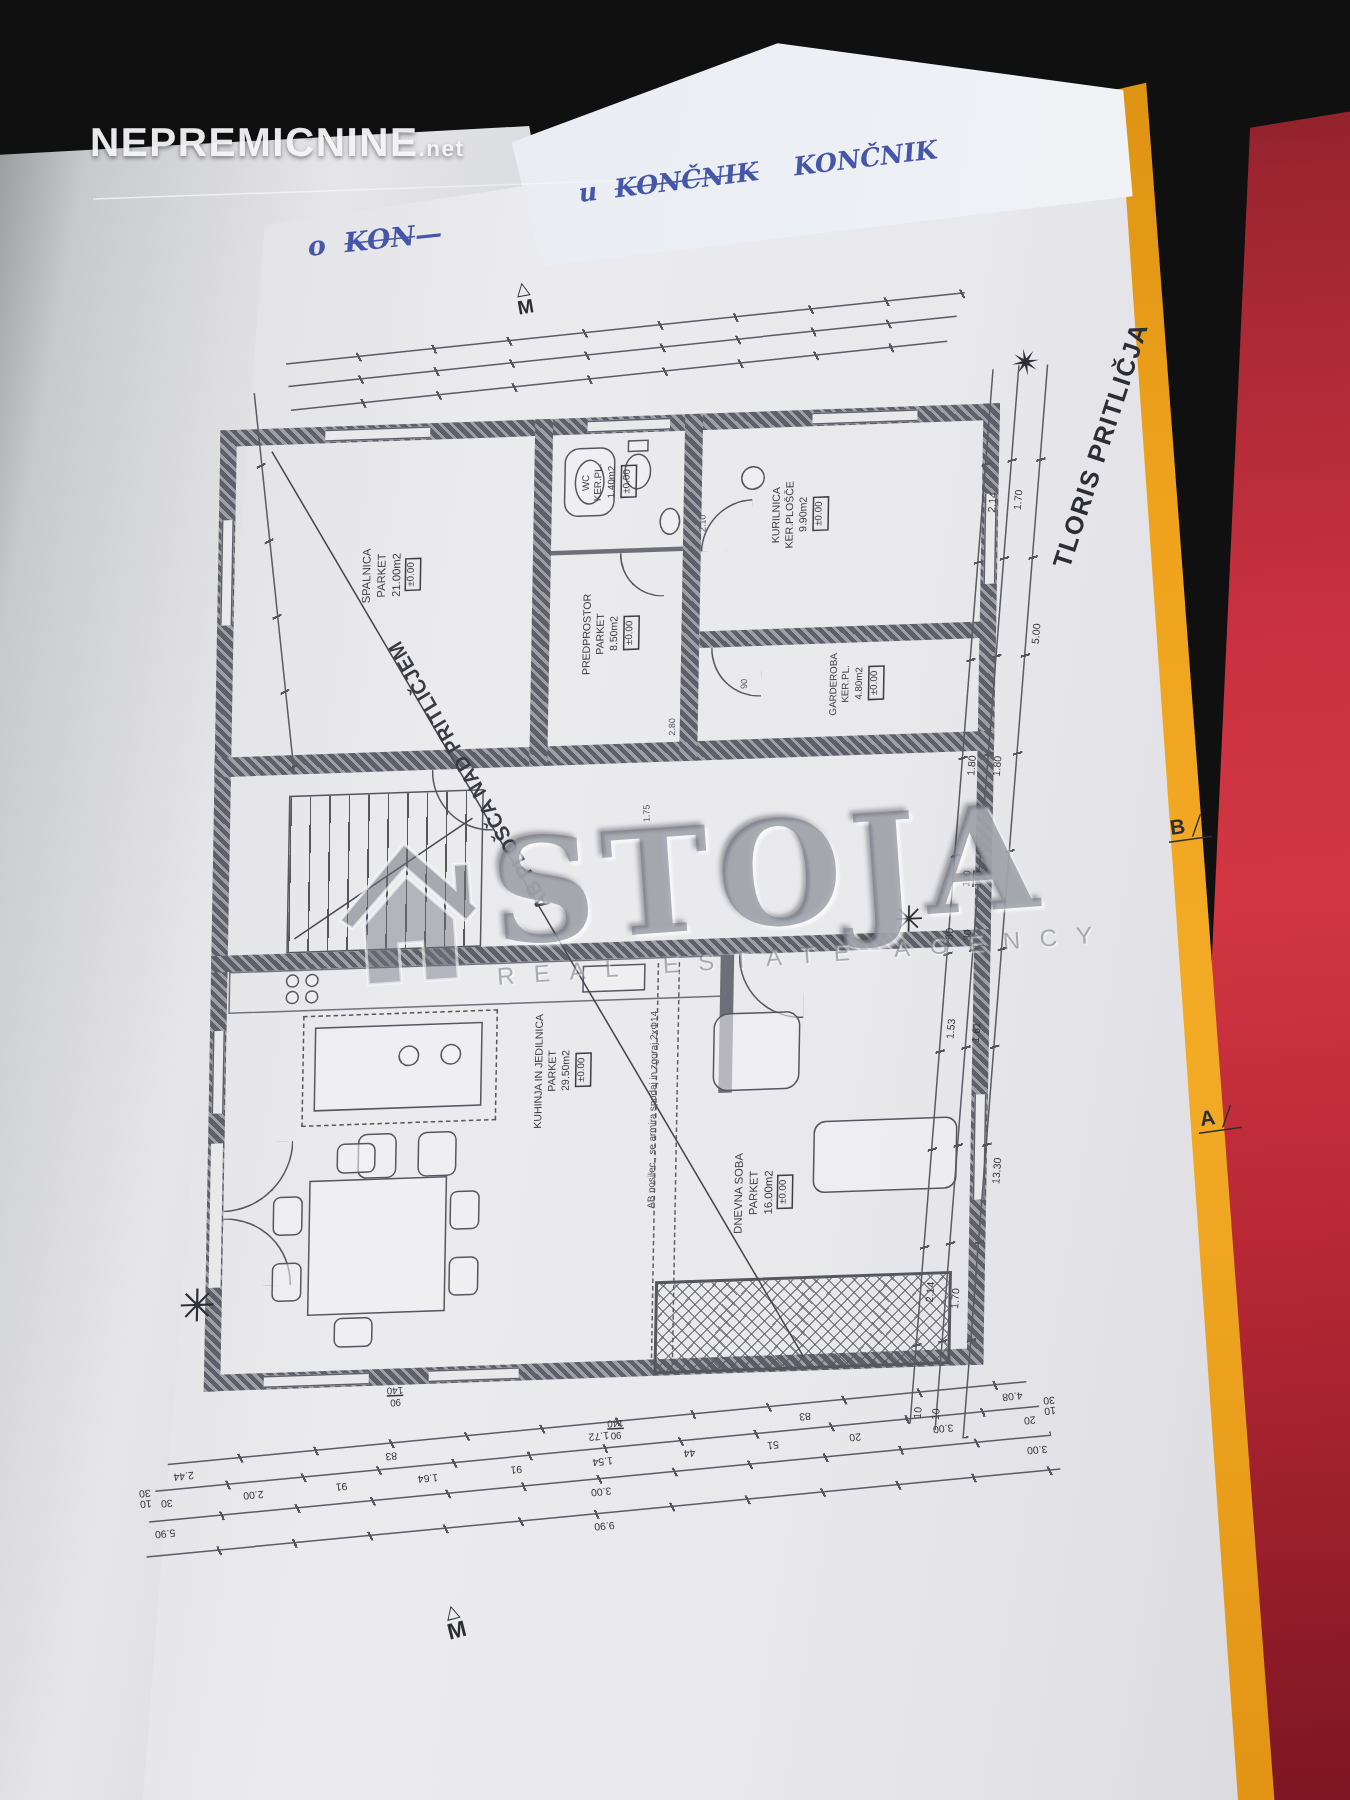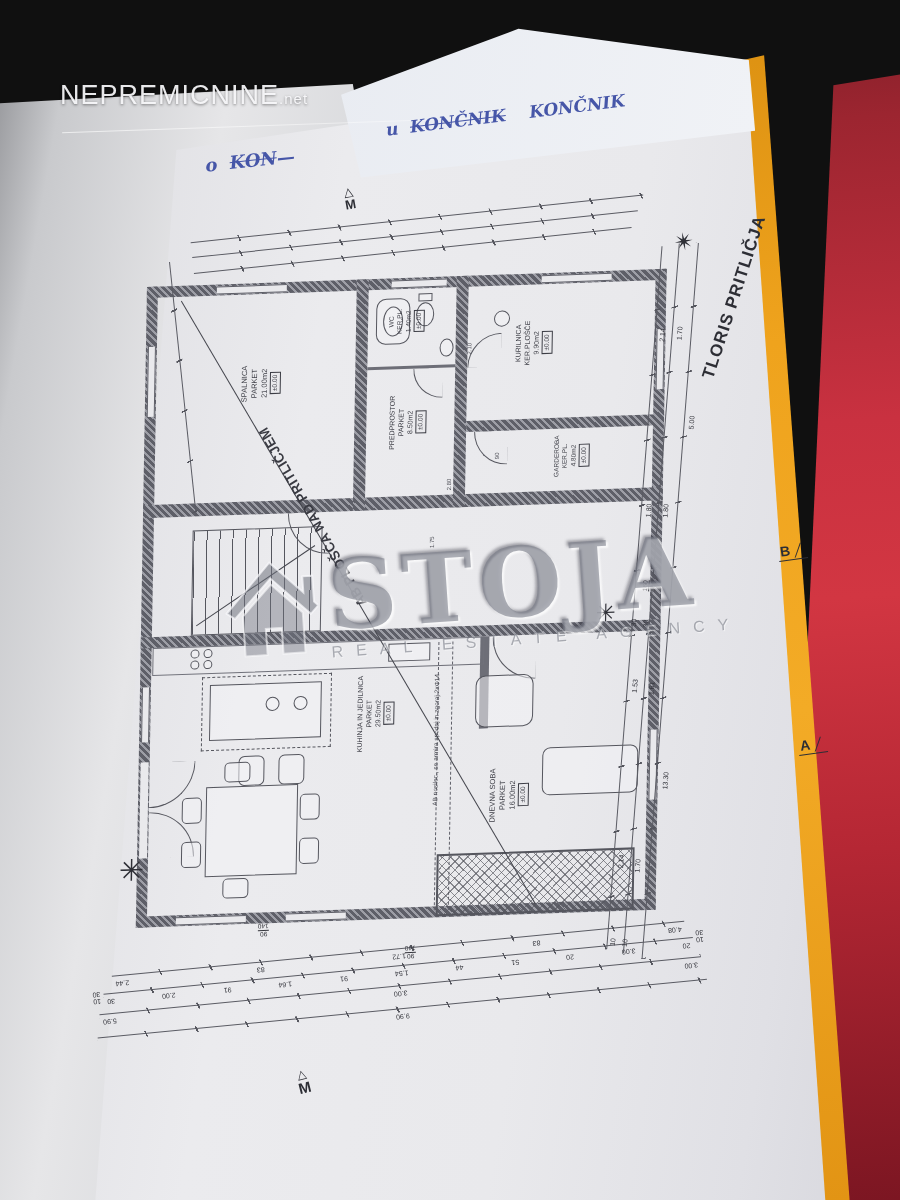--- a/index.html
+++ b/index.html
@@ -12,21 +12,21 @@
   .orange-cover{clip-path:polygon(77.3% 5.9%,84.9% 4.6%,94.4% 100%,82.2% 100%);
     background:linear-gradient(178deg,#d98e10 0%,#efa31d 30%,#f3ab26 60%,#e29414 100%);}
   .left-pages{clip-path:polygon(0 8.6%,39.2% 7%,40.8% 13.8%,21% 100%,0 100%);
     background:linear-gradient(100deg,#8f9094 0%,#c9cacd 7%,#e6e6e8 22%,#d8d9dc 38%,#ececee 55%,#dcdde0 72%,#c6c7cb 88%,#d8d9dc 100%);}
   .plan-page{clip-path:polygon(19.6% 12.5%,82.9% 5.4%,91.7% 100%,10.6% 100%);
     background:linear-gradient(99deg,#b4b4b9 0%,#dfdfe3 9%,#ebebee 34%,#e9e9ec 62%,#e0e0e5 85%,#d6d6dc 100%);}
   .hw-sheet{clip-path:polygon(37.9% 7.9%,57.6% 2.4%,83.2% 5%,83.9% 10.9%,40.1% 14.8%);
     background:linear-gradient(100deg,#cfd3da 0%,#e9ecf2 30%,#f0f2f6 70%,#e2e5ec 100%);}
   
   .nep-wm{position:absolute;left:60px;top:80px;color:rgba(250,250,252,.93);
-    text-shadow:0 1px 3px rgba(0,0,0,.45);font-weight:normal;letter-spacing:1px;z-index:40;}
+    text-shadow:0 1px 3px rgba(0,0,0,.45);font-weight:bold;letter-spacing:1px;z-index:40;}
   .nep-wm .big{font-size:27px;} .nep-wm .small{font-size:15px;}
   .nep-line{position:absolute;left:62px;top:124px;width:470px;height:1px;
     background:linear-gradient(90deg,rgba(255,255,255,.65) 0%,rgba(255,255,255,.4) 70%,rgba(255,255,255,0) 100%);
     transform:rotate(-2deg);z-index:40;}
   .hw{position:absolute;color:#4656a8;font-family:"DejaVu Serif",serif;font-style:italic;
     font-weight:bold;z-index:41;white-space:nowrap;}
   .strike{text-decoration:line-through;}
   .stoja{position:absolute;left:222px;top:540px;display:flex;align-items:flex-start;gap:10px;
     transform:rotate(-4deg);z-index:30;}
   .stoja-word{font-family:"DejaVu Serif",serif;font-weight:bold;font-size:96px;line-height:.95;

